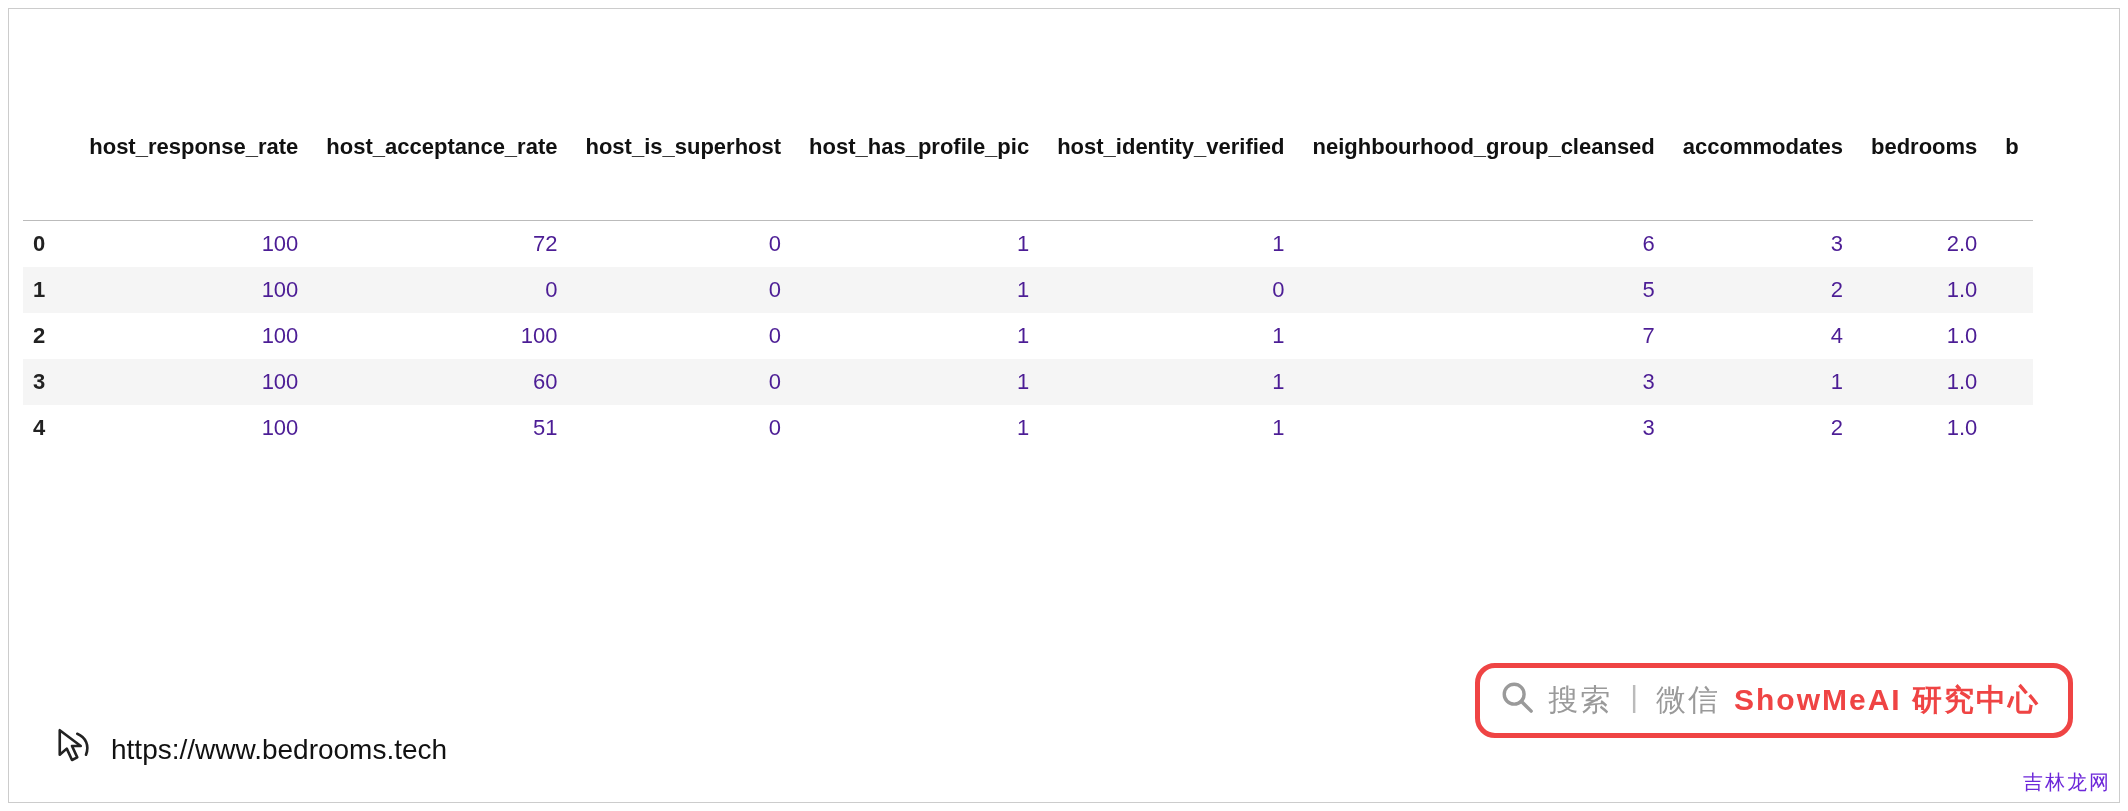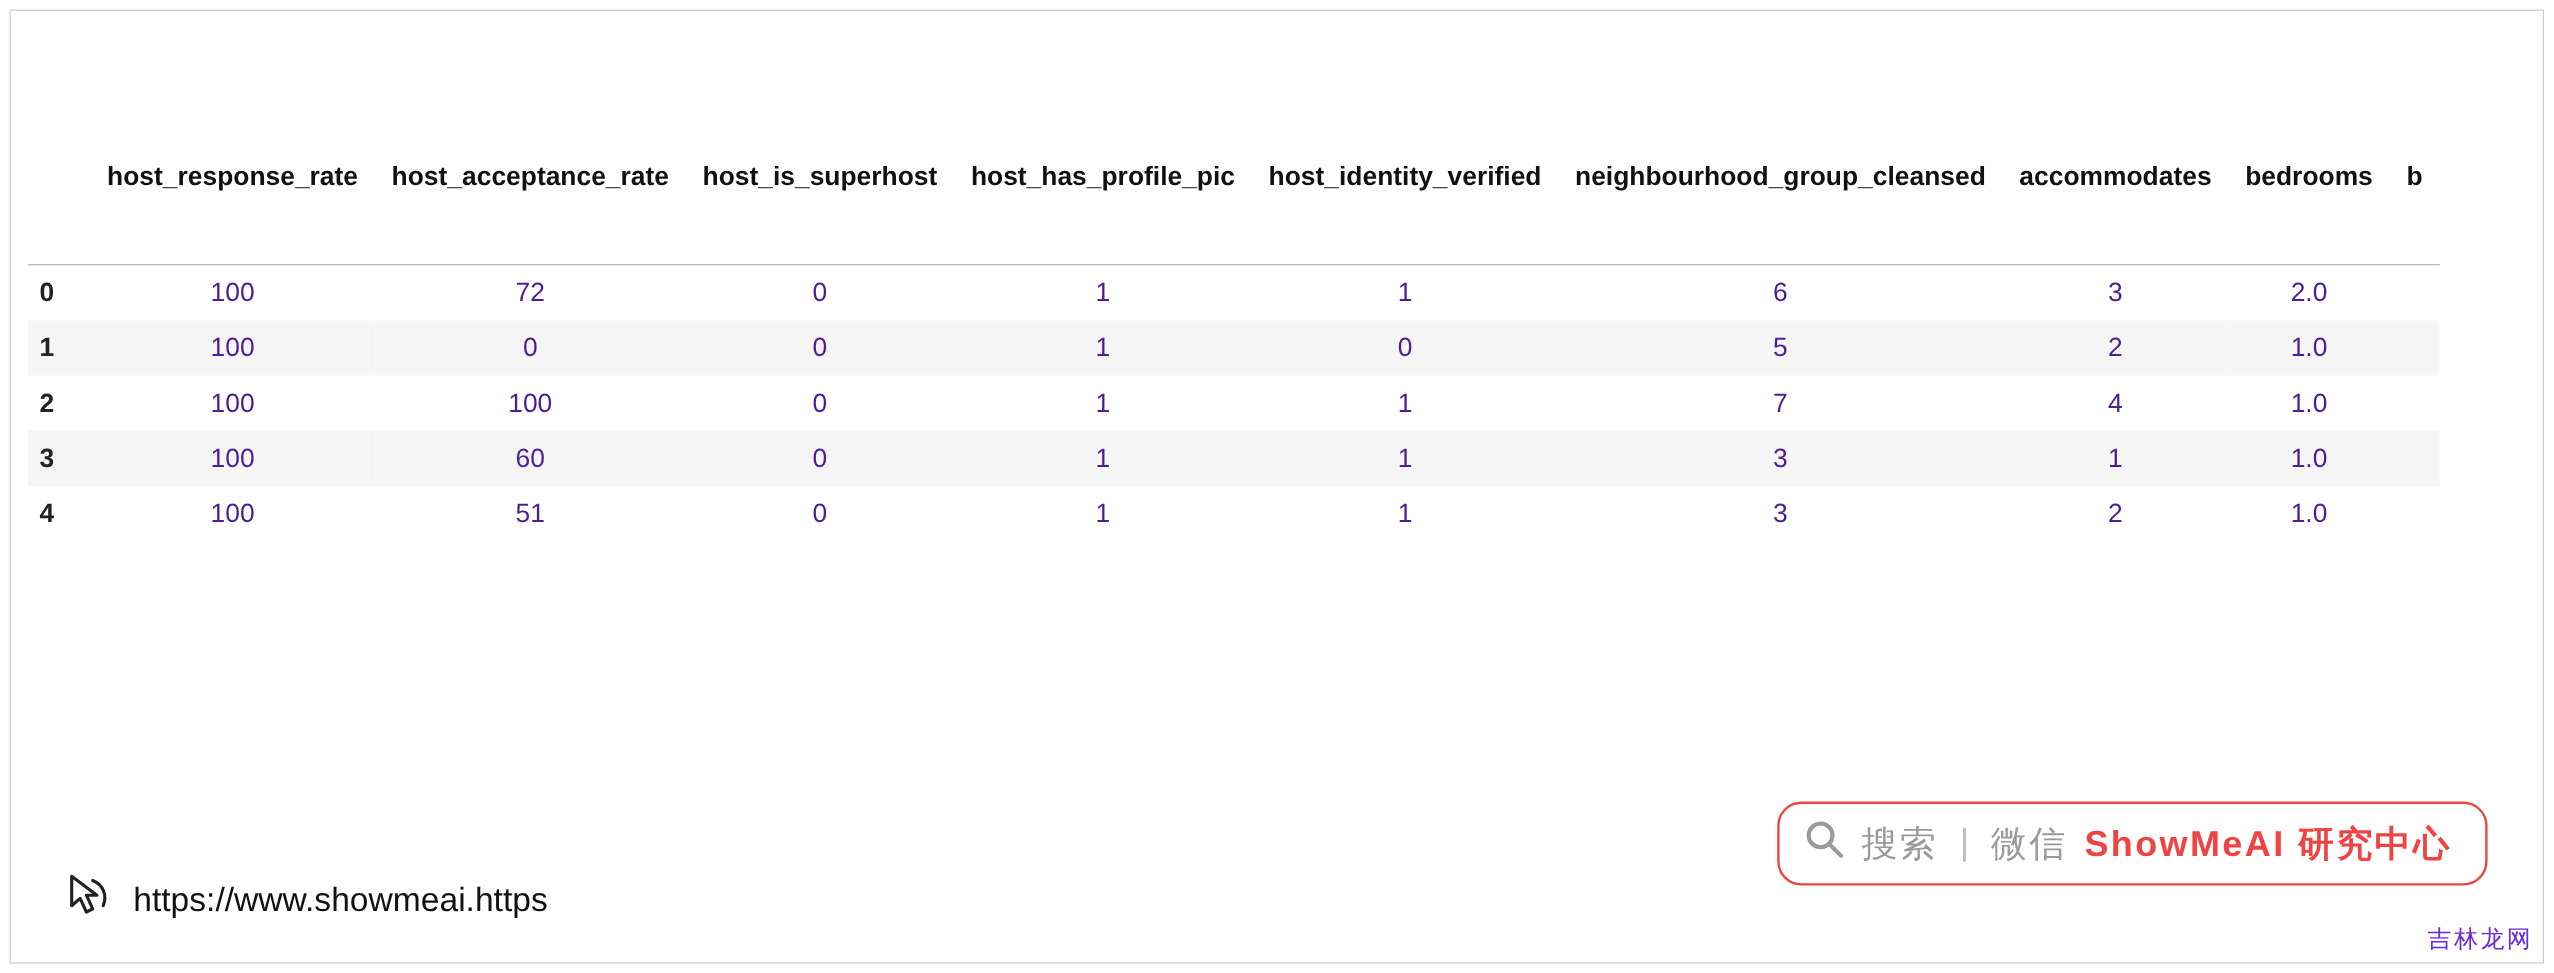--- a/index.html
+++ b/index.html
@@ -24,21 +24,21 @@
     right: 0;
     overflow: hidden;
   }
   table.df {
     border-collapse: collapse;
     font-size: 22px;
     table-layout: auto;
   }
   table.df th, table.df td {
     padding: 10px 14px;
-    text-align: center;
+    text-align: right;
     white-space: nowrap;
   }
   table.df thead th {
     font-weight: 700;
     color: #111;
     border-bottom: 1px solid #bbb;
     padding-bottom: 60px;
     vertical-align: top;
   }
   table.df thead th.idx-col { }
@@ -60,25 +60,24 @@
     display: flex;
     align-items: center;
     gap: 18px;
   }
   .cursor-svg { width: 42px; height: 42px; }
 
   .search-pill {
     position: absolute;
     right: 46px;
     bottom: 64px;
-    border: 2px solid #ef4444;
+    border: 5px solid #ef4444;
     border-radius: 20px;
     padding: 12px 28px 12px 20px;
     display: flex;
-    align-items: center;
     gap: 14px;
     font-size: 30px;
   }
   .search-icon-svg { width: 34px; height: 34px; }
   .pill-grey { color: #9a9a9a; letter-spacing: 2px; }
   .pill-divider { color: #bbb; margin: 0 4px; }
   .pill-bold { font-weight: 800; letter-spacing: 2px; color: #ef4444; }
 
   .corner-text {
     position: absolute;
@@ -174,21 +173,21 @@
     </table>
   </div>
 
   <div class="footer-url">
     <span>
       <svg class="cursor-svg" viewBox="0 0 48 48" fill="none" stroke="#222" stroke-width="3" stroke-linecap="round" stroke-linejoin="round">
         <path d="M10 6 L10 34 L18 27 L24 40 L30 37 L24 24 L34 24 Z"></path>
         <path d="M30 10 C40 14 44 24 40 34"></path>
       </svg>
     </span>
-    <span>https://www.showmeai.https</span>
+    <span>https://www.bedrooms.tech</span>
   </div>
 
   <div class="search-pill">
     <span>
       <svg class="search-icon-svg" viewBox="0 0 24 24" fill="none" stroke="#9a9a9a" stroke-width="2.4" stroke-linecap="round">
         <circle cx="10" cy="10" r="7"></circle>
         <line x1="15" y1="15" x2="22" y2="22"></line>
       </svg>
     </span>
     <span class="pill-grey">搜索</span>

